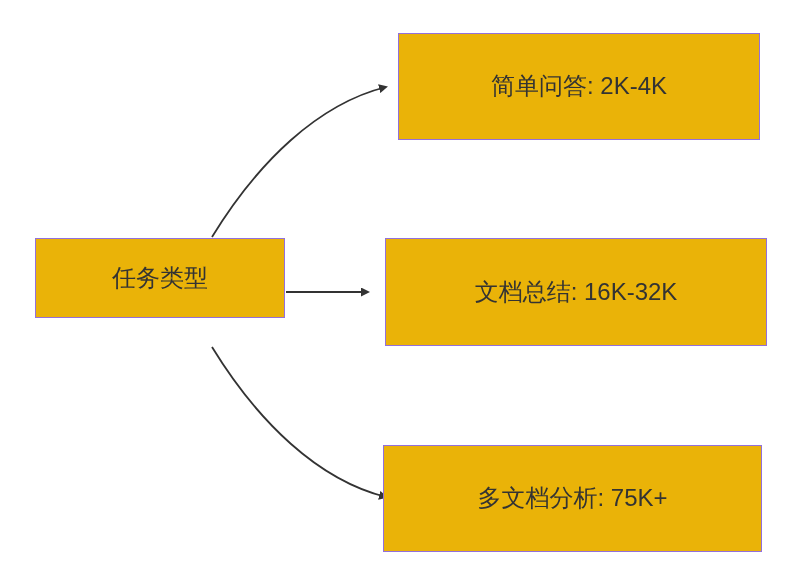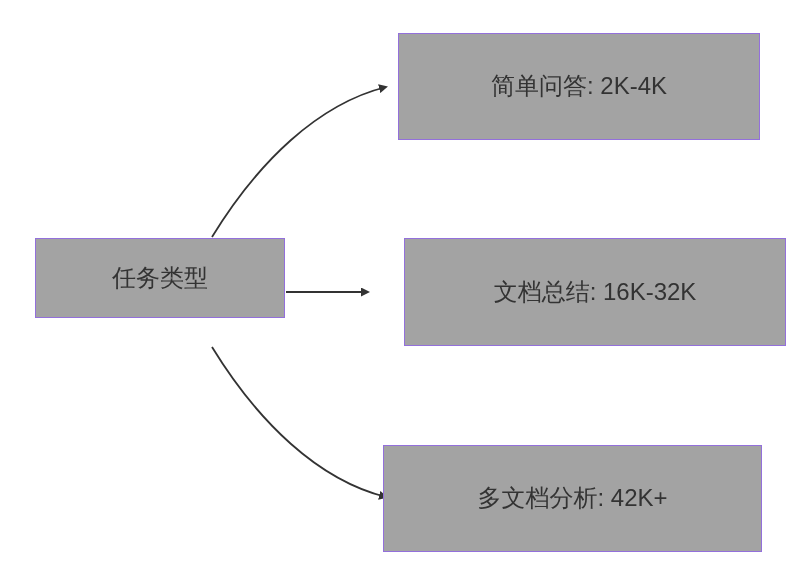--- a/index.html
+++ b/index.html
@@ -19,21 +19,21 @@
       position: absolute;
       top: 0;
       left: 0;
       width: 787px;
       height: 572px;
       pointer-events: none;
     }
     .node {
       position: absolute;
       box-sizing: border-box;
-      background: #a3a3a3;
+      background: #eab308;
       border: 1.5px solid #9370DB;
       display: flex;
       align-items: center;
       justify-content: center;
       color: #333333;
       font-size: 24px;
       line-height: 1.2;
       text-align: right;
       white-space: nowrap;
     }
@@ -43,21 +43,21 @@
       width: 250px;
       height: 80px;
     }
     .node-top {
       left: 398px;
       top: 33px;
       width: 362px;
       height: 107px;
     }
     .node-middle {
-      left: 404px;
+      left: 385px;
       top: 238px;
       width: 382px;
       height: 108px;
     }
     .node-bottom {
       left: 383px;
       top: 445px;
       width: 379px;
       height: 107px;
     }
@@ -84,16 +84,16 @@
 
   <div class="node node-top">
     <span>简单问答: 2K-4K</span>
   </div>
 
   <div class="node node-middle">
     <span>文档总结: 16K-32K</span>
   </div>
 
   <div class="node node-bottom">
-    <span>多文档分析: 42K+</span>
+    <span>多文档分析: 75K+</span>
   </div>
 
 </div>
 
 </body></html>

